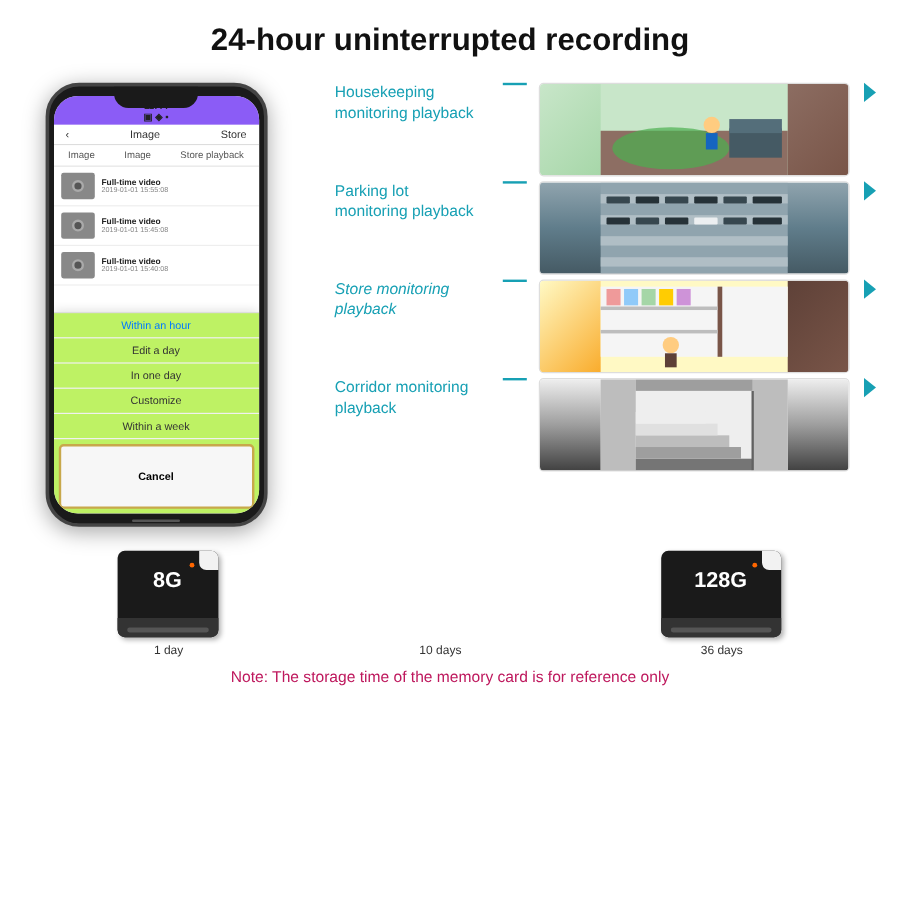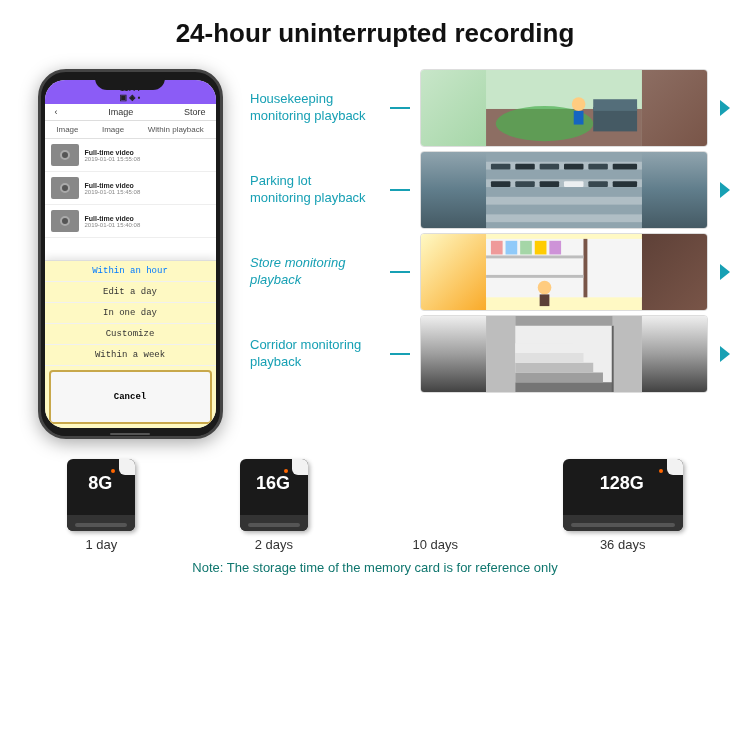--- a/index.html
+++ b/index.html
@@ -153,24 +153,23 @@
       font-weight: bold;
     }
 
     .phone-item-date {
       font-size: 6px;
       color: #888;
     }
 
     
     .phone-dropdown {
-      background: #fef9c3;
+      background: #bef264;
       border-top: 1px solid #ddd;
       box-shadow: 0 -2px 8px rgba(0,0,0,0.12);
-      font-family: Liberation Mono, monospace;
     }
 
     .phone-dropdown-item {
       text-align: center;
       padding: 5px 0;
       font-size: 9px;
       color: #333;
       border-bottom: 1px solid #f0f0f0;
     }
 
@@ -209,22 +208,22 @@
     .monitoring-panel {
       flex: 1;
       display: flex;
       flex-direction: column;
       gap: 4px;
       padding-left: 10px;
     }
 
     .monitoring-item {
       display: flex;
-      align-items: center;
       gap: 10px;
+      margin-left: 29px;
     }
 
     .monitoring-label {
       flex: 0 0 130px;
       font-size: 13px;
       color: #17a0b4;
       line-height: 1.3;
     }
 
     .monitoring-image {
@@ -283,21 +282,21 @@
     }
 
     .storage-card-wrap {
       display: flex;
       flex-direction: column;
       align-items: center;
       gap: 6px;
     }
 
     .sd-card {
-      width: 68px;
+      width: 84px;
       height: 72px;
       background: #1a1a1a;
       border-radius: 6px 6px 6px 6px;
       position: relative;
       display: flex;
       flex-direction: column;
       align-items: flex-end;
       justify-content: flex-start;
       padding: 6px 8px 0 6px;
       box-shadow: 2px 2px 4px rgba(0,0,0,0.3);
@@ -350,29 +349,29 @@
       position: absolute;
       right: 20px;
       top: 10px;
       width: 4px;
       height: 4px;
       background: #ff6600;
       border-radius: 50%;
     }
 
     .storage-days {
-      font-size: 13px;
+      font-size: 10px;
       color: #333;
       text-align: right;
     }
 
     .storage-note {
       text-align: center;
       font-size: 13px;
-      color: #0f766e;
+      color: #be185d;
       margin-top: 8px;
     }
   </style>
 </head>
 <body>
 
 <h1 class="page-header">24-hour uninterrupted recording</h1>
 
 <div class="main-content">
 
@@ -388,21 +387,21 @@
 
         <div class="phone-nav-bar">
           <span>‹</span>
           <span>Image</span>
           <span>Store</span>
         </div>
 
         <div class="phone-tabs">
           <span class="phone-tab">Image</span>
           <span class="phone-tab">Image</span>
-          <span class="phone-tab">Within playback</span>
+          <span class="phone-tab">Store playback</span>
         </div>
 
         <div class="phone-list">
           <div class="phone-list-item">
             <div class="phone-thumb">
               <div class="phone-thumb-inner"></div>
             </div>
             <div class="phone-item-text">
               <span class="phone-item-title">Full-time video</span>
               <span class="phone-item-date">2019-01-01 15:55:08</span>
@@ -564,36 +563,28 @@
 
     <div class="storage-card-wrap">
       <div class="sd-card">
         <div class="sd-notch"></div>
         <div class="sd-dot"></div>
         <div class="sd-label">8G</div>
       </div>
       <div class="storage-days">1 day</div>
     </div>
 
-    <div class="storage-card-wrap">
-      <div class="sd-card">
-        <div class="sd-notch"></div>
-        <div class="sd-dot"></div>
-        <div class="sd-label">16G</div>
-      </div>
-      <div class="storage-days">2 days</div>
-    </div>
 
 
     <div class="storage-card-wrap">
       <div class="storage-days">10 days</div>
     </div>
 
     <div class="storage-card-wrap">
-      <div class="sd-card" style="width:120px;">
+      <div class="sd-card" style="width:100px;">
         <div class="sd-notch"></div>
         <div class="sd-dot"></div>
         <div class="sd-label">128G</div>
       </div>
       <div class="storage-days">36 days</div>
     </div>
 
   </div>
 
   <div class="storage-note">Note: The storage time of the memory card is for reference only</div>

